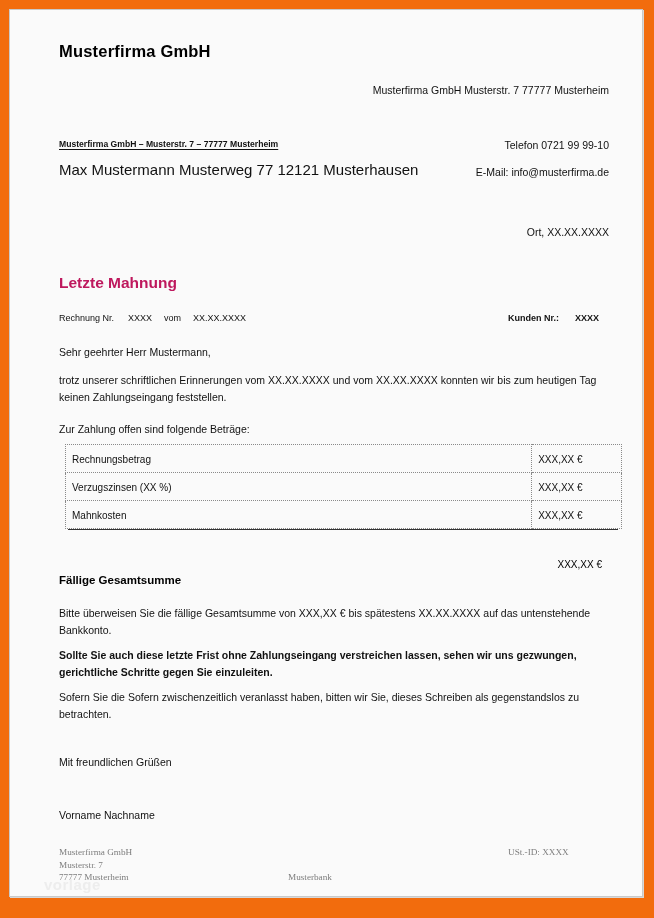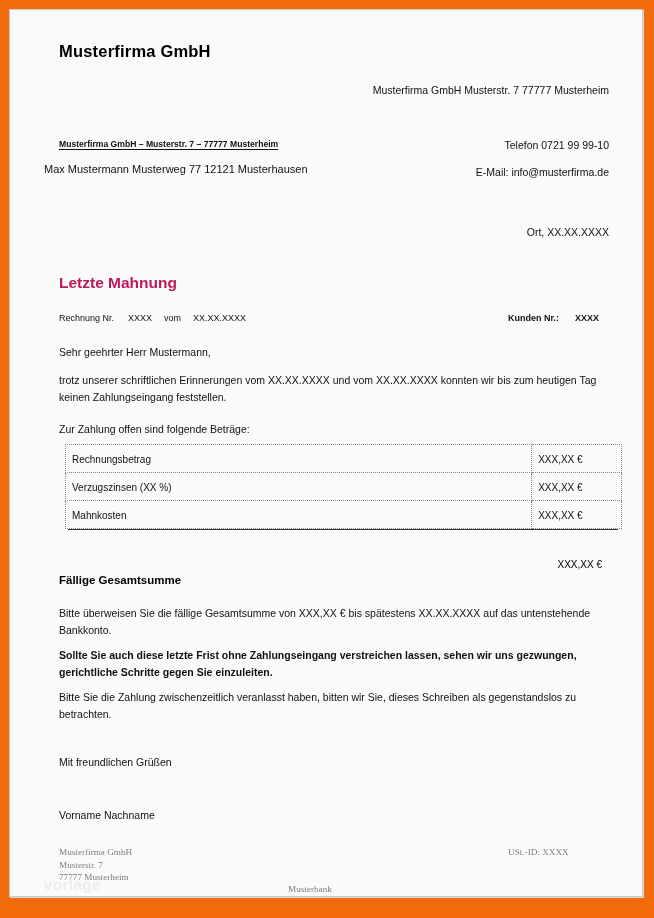--- a/index.html
+++ b/index.html
@@ -66,23 +66,23 @@
     top: 121px;
     font-size: 8.6px;
     font-weight: bold;
     color: #111;
     text-decoration: underline;
     text-underline-offset: 2px;
     margin-top: 8px;
   }
   .recipient {
     position: absolute;
-    left: 34px;
+    left: 49px;
     top: 152px;
-    font-size: 11px;
+    font-size: 15px;
     color: #111;
     line-height: 15.5px;
   }
 
   .doc-title {
     position: absolute;
     left: 49px;
     top: 264px;
     font-size: 15.5px;
     font-weight: bold;
@@ -178,21 +178,21 @@
     color: #8D8D8D;
     line-height: 12.5px;
   }
   .footer-col {
     position: absolute;
     white-space: pre;
   }
   #footer-company { left: 49px; top: 8px; }
   #footer-bank    { left: 278px; top: 8px; }
   #footer-tax     { left: 498px; top: 8px; }
-  .footer-bank-line { white-space: pre; margin-top: 12px; }
+  .footer-bank-line { white-space: pre; }
   .bank-name { color: #7D7D7D; }
   .footer-strong { color: #7D7D7D; }
 
   .watermark {
     position: absolute;
     left: 34px;
     top: 866px;
     font-family: "Liberation Sans", sans-serif;
     font-size: 15px;
     font-weight: bold;
@@ -260,21 +260,21 @@
 
       <div class="total-row">
         <span class="total-label">Fällige Gesamtsumme</span>
         <span class="total-value">XXX,XX €</span>
       </div>
 
       <div class="para bold" id="para-warning">Sollte Sie auch diese letzte Frist ohne Zahlungseingang verstreichen lassen, sehen wir uns gezwungen, gerichtliche Schritte gegen Sie einzuleiten.</div>
 
       <div class="para" id="para-transfer">Bitte überweisen Sie die fällige Gesamtsumme von XXX,XX € bis spätestens XX.XX.XXXX auf das untenstehende Bankkonto.</div>
 
-      <div class="para" id="para-crossed">Bitte Sie die Zahlung zwischenzeitlich veranlasst haben, bitten wir Sie, dieses Schreiben als gegenstandslos zu betrachten.</div>
+      <div class="para" id="para-crossed">Sofern Sie die Sofern zwischenzeitlich veranlasst haben, bitten wir Sie, dieses Schreiben als gegenstandslos zu betrachten.</div>
 
       <div class="para" id="closing">Mit freundlichen Grüßen</div>
 
       <div class="para" id="signature">Vorname Nachname</div>
 
       <div class="footer">
         <div class="footer-col footer-strong" id="footer-company">Musterfirma GmbH
 Musterstr. 7
 77777 Musterheim</div>
 

